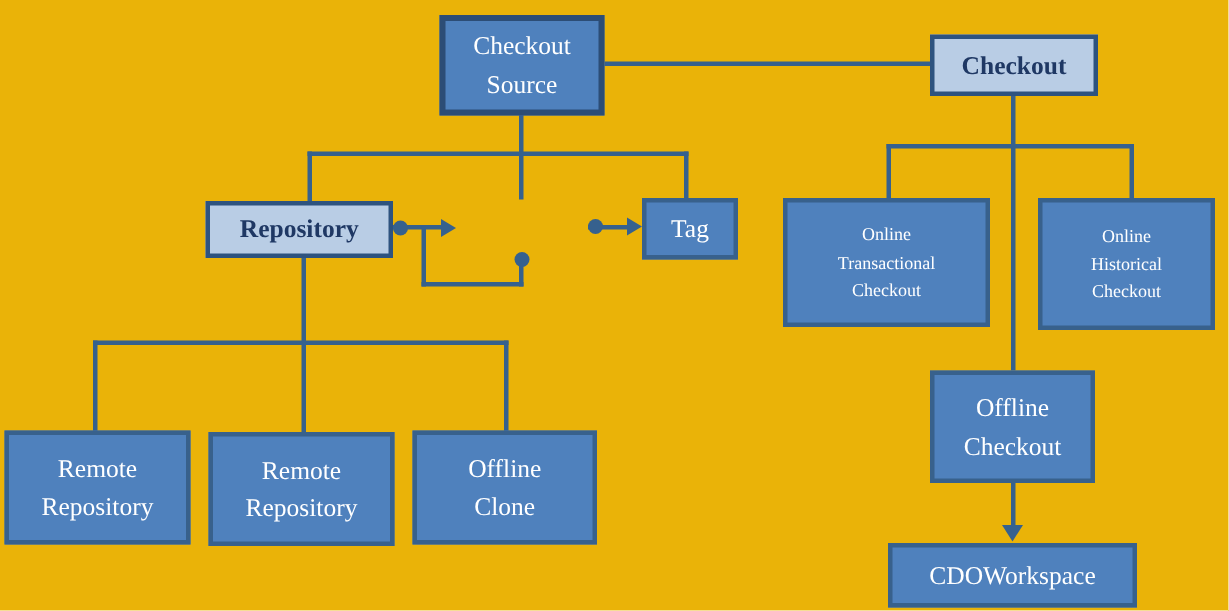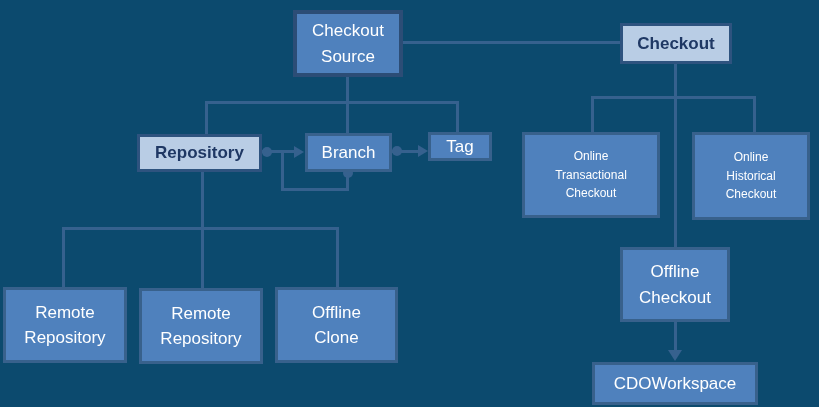--- a/index.html
+++ b/index.html
@@ -1,20 +1,20 @@
 <!DOCTYPE html>
 <html><head>
 <meta charset="utf-8">
 <style>
   html,body{margin:0;padding:0;background:#ffffff;}
   #canvas{
     position:relative;
     width:819px;height:407px;
-    background:#0c4a6e;
-    font-family:Liberation Sans, sans-serif;
+    background:#eab308;
+    font-family:Liberation Serif, serif;
     overflow:hidden;
   }
   .node{
     position:absolute;
     box-sizing:border-box;
     display:flex;align-items:center;justify-content:center;
     text-align:center;
   }
   .node .label{
     white-space:pre-line;
@@ -98,25 +98,22 @@
   </div>
 
   <div class="node light" style="left:620px;top:23px;width:112px;height:41px;">
     <span class="label">Checkout</span>
   </div>
 
   <div class="node light" style="left:137px;top:134px;width:125px;height:38px;">
     <span class="label">Repository</span>
   </div>
 
-  <div class="node dark" style="left:305px;top:133px;width:87px;height:39px;">
-    <span class="label">Branch</span>
-  </div>
 
-  <div class="node dark" style="left:428px;top:132px;width:64px;height:29px;">
+  <div class="node dark" style="left:428px;top:132px;width:64px;height:41px;">
     <span class="label">Tag</span>
   </div>
 
   <div class="node dark small" style="left:522px;top:132px;width:138px;height:86px;">
     <span class="label" style="line-height:1.55;">Online
 Transactional
 Checkout</span>
   </div>
 
   <div class="node dark small" style="left:692px;top:132px;width:118px;height:88px;">

